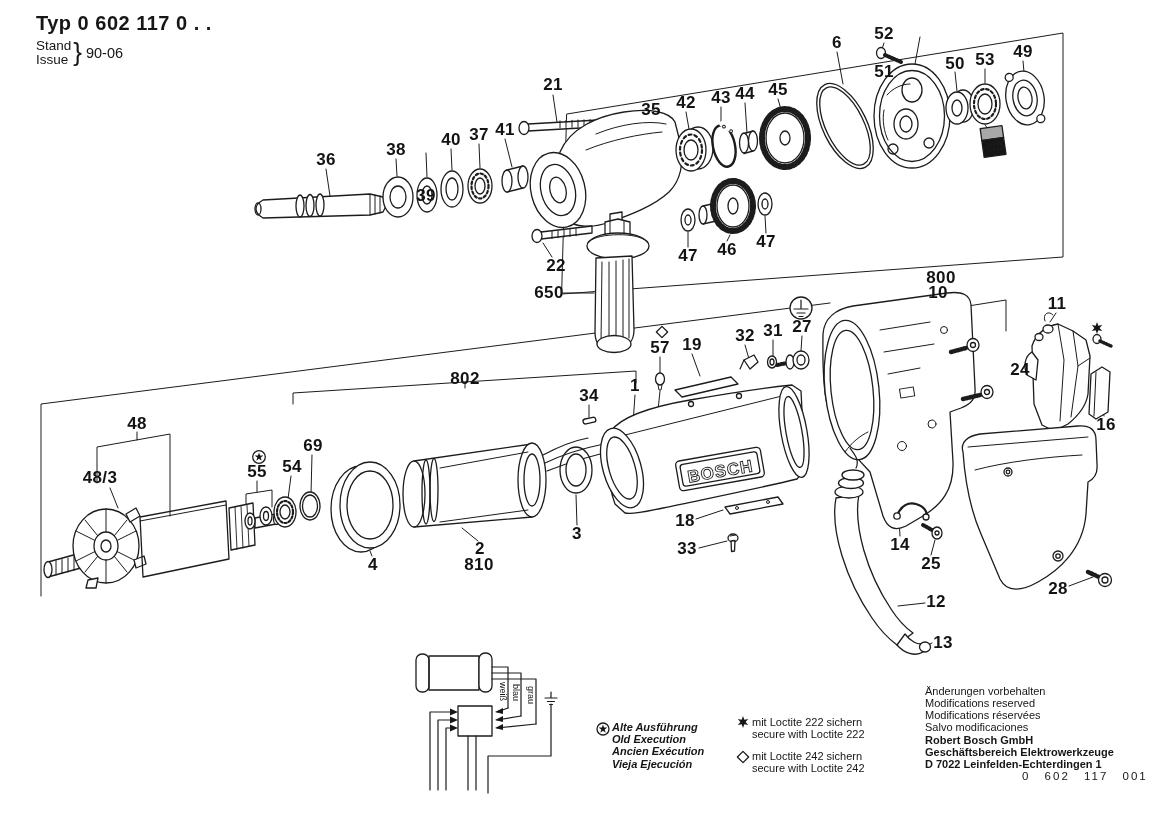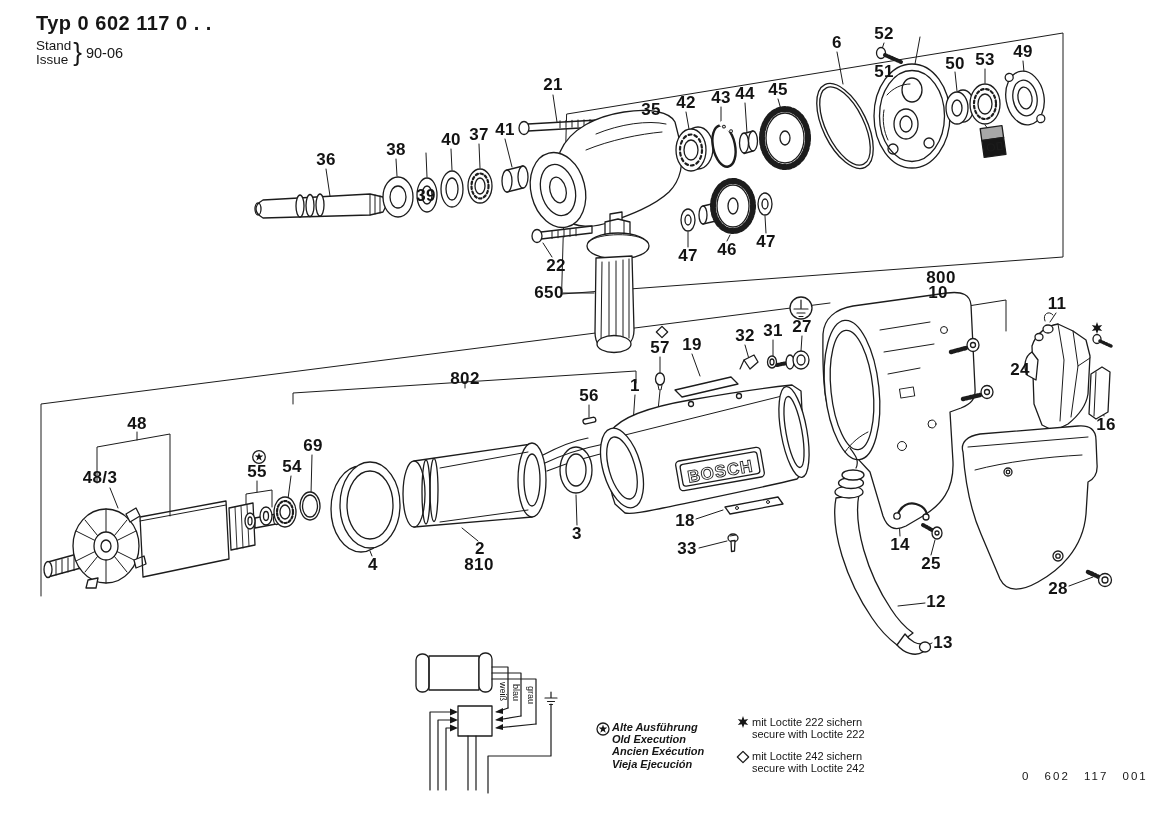--- a/index.html
+++ b/index.html
@@ -463,21 +463,21 @@
       <div class="plabel" style="left: 938px; top: 293px;">10</div>
       <div class="plabel" style="left: 1057px; top: 304px;">11</div>
       <div class="plabel" style="left: 1020px; top: 370px;">24</div>
       <div class="plabel" style="left: 1106px; top: 425px;">16</div>
       <div class="plabel" style="left: 802px; top: 327px;">27</div>
       <div class="plabel" style="left: 773px; top: 331px;">31</div>
       <div class="plabel" style="left: 745px; top: 336px;">32</div>
       <div class="plabel" style="left: 660px; top: 348px;">57</div>
       <div class="plabel" style="left: 692px; top: 345px;">19</div>
       <div class="plabel" style="left: 465px; top: 379px;">802</div>
-      <div class="plabel" style="left: 589px; top: 396px;">56</div>
+      <div class="plabel" style="left: 589px; top: 396px;">34</div>
       <div class="plabel" style="left: 635px; top: 386px;">1</div>
       <div class="plabel" style="left: 137px; top: 424px;">48</div>
       <div class="plabel" style="left: 100px; top: 478px;">48/3</div>
       <div class="plabel" style="left: 257px; top: 472px;">55</div>
       <div class="plabel" style="left: 292px; top: 467px;">54</div>
       <div class="plabel" style="left: 313px; top: 446px;">69</div>
       <div class="plabel" style="left: 373px; top: 565px;">4</div>
       <div class="plabel" style="left: 480px; top: 549px;">2</div>
       <div class="plabel" style="left: 479px; top: 565px; text-align: center;">810</div>
       <div class="plabel" style="left: 577px; top: 534px;">3</div>
@@ -498,15 +498,26 @@
   </div>
   <div class="legend-block" style="left:752px;top:716px;">
     <div>mit Loctite 222 sichern</div>
     <div>secure with Loctite 222</div>
   </div>
   <div class="legend-block" style="left:752px;top:750px;">
     <div>mit Loctite 242 sichern</div>
     <div>secure with Loctite 242</div>
   </div>
 
+  <div id="footer-notice">
+    <div>Änderungen vorbehalten</div>
+    <div>Modifications reserved</div>
+    <div>Modifications réservées</div>
+    <div>Salvo modificaciones</div>
+  </div>
+  <div id="footer-company">
+    <div>Robert Bosch GmbH</div>
+    <div>Geschäftsbereich Elektrowerkzeuge</div>
+    <div>D 7022 Leinfelden-Echterdingen 1</div>
+  </div>
   <div id="doc-number">0 602 117 001</div>
 
 </div>
 
 </body></html>

